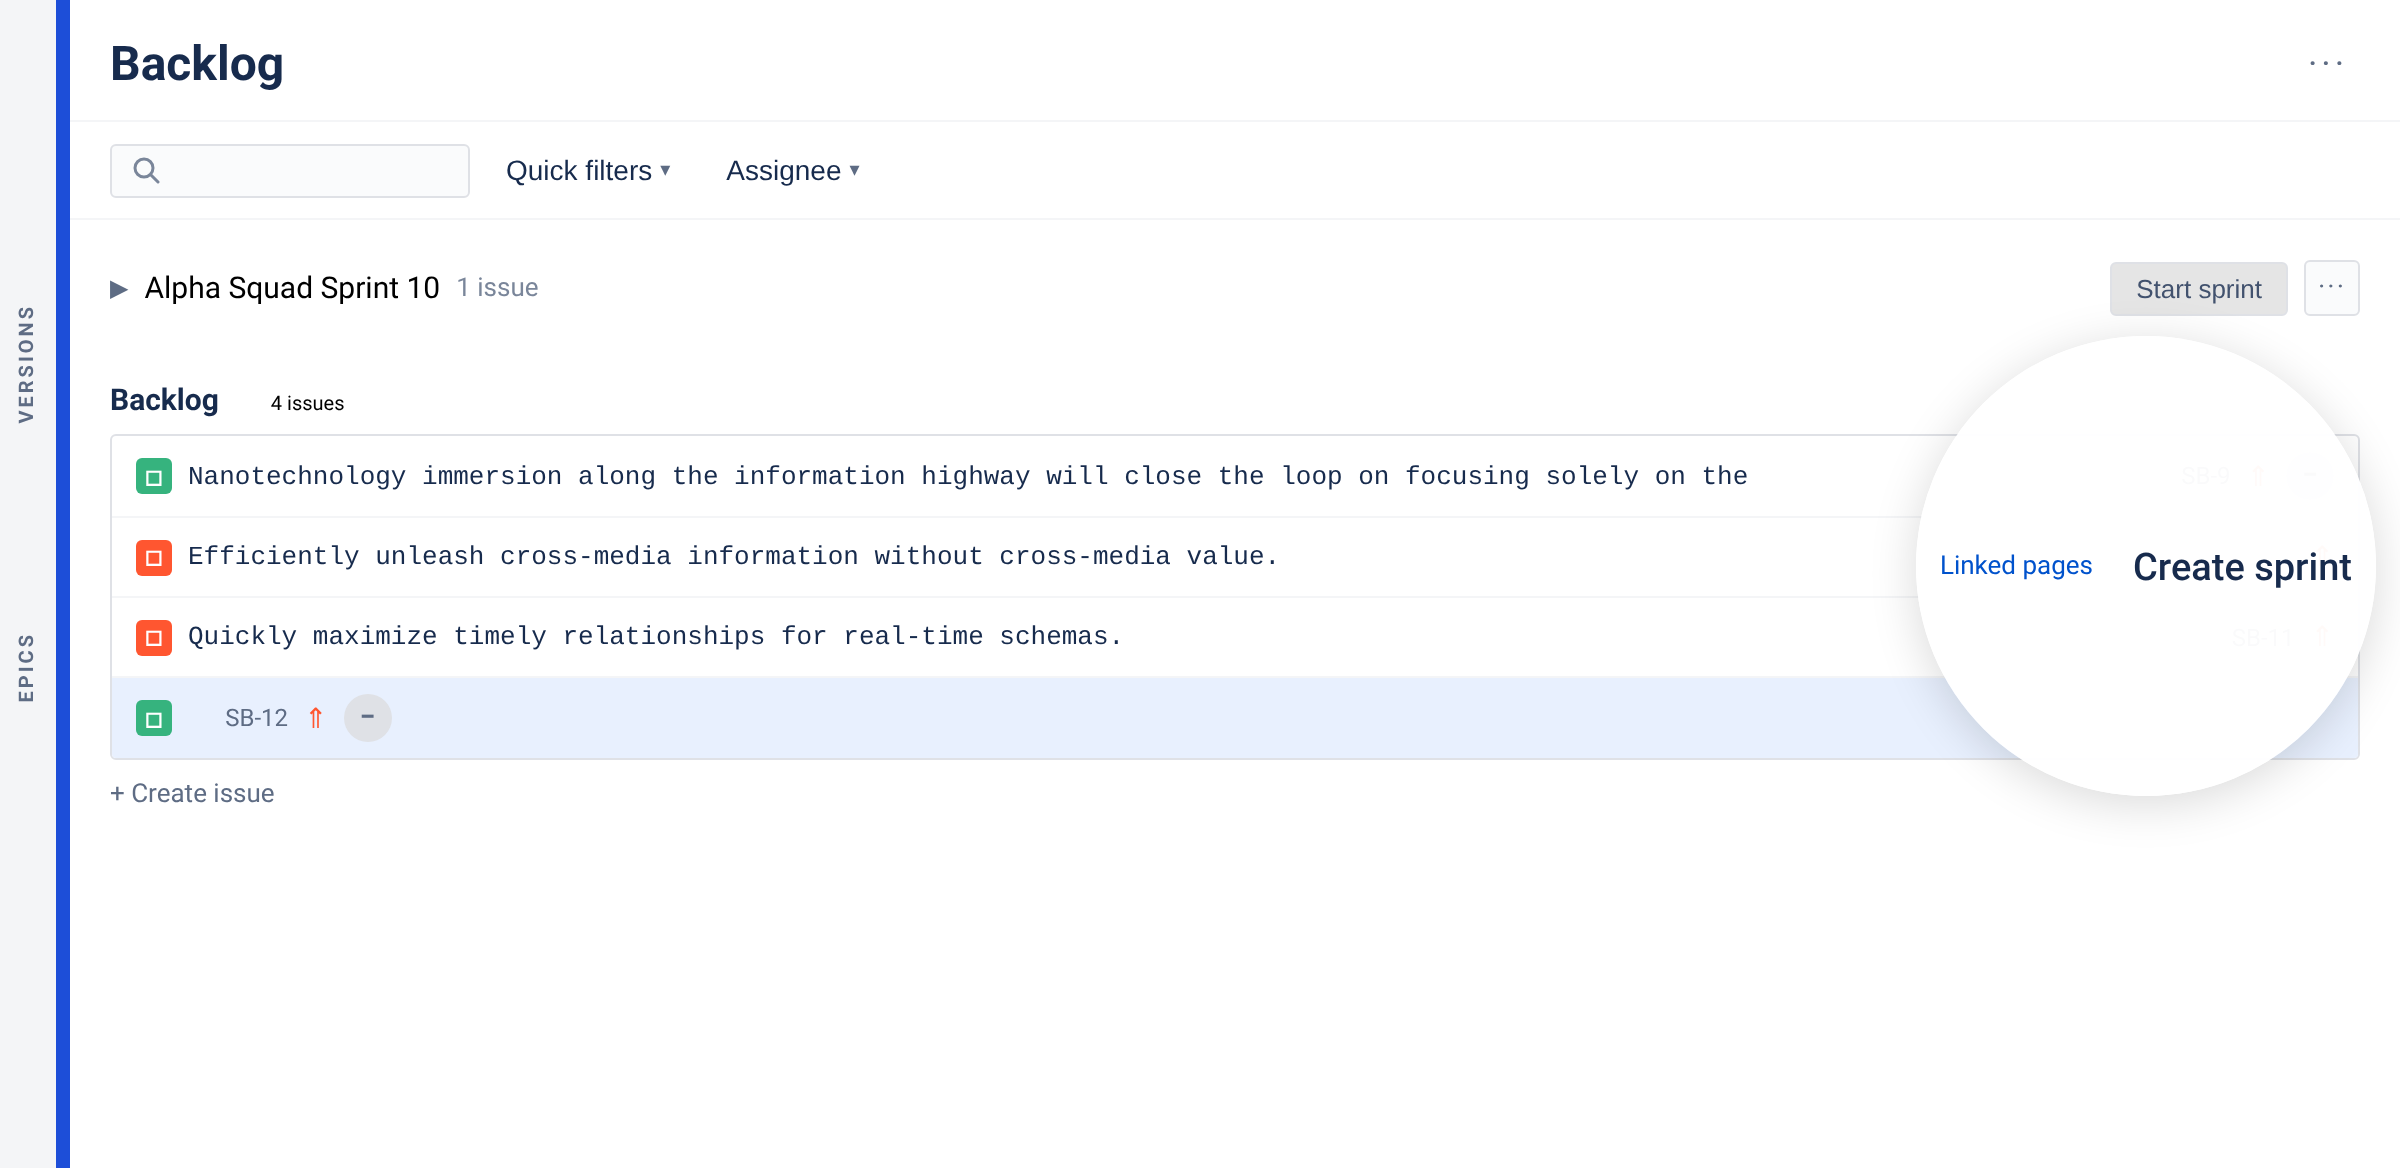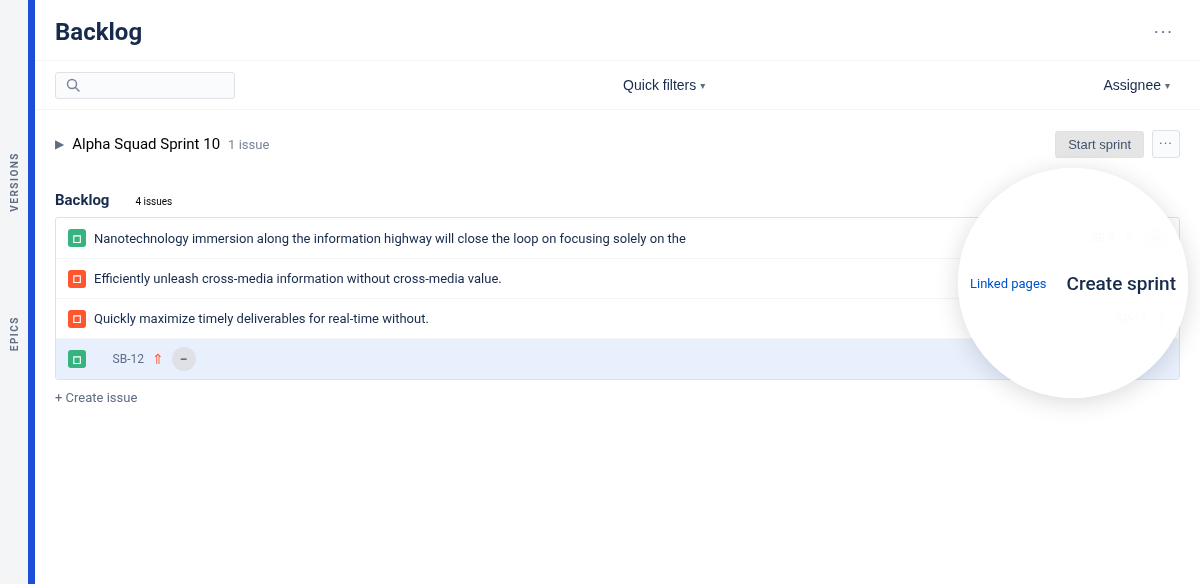--- a/index.html
+++ b/index.html
@@ -79,21 +79,20 @@
       letter-spacing: 2px;
     }
 
     .toolbar {
       display: flex;
       align-items: center;
       padding: 10px 20px;
       gap: 8px;
       background: #fff;
       border-bottom: 1px solid #f4f5f7;
-      justify-content: space-between;
     }
 
     .search-box {
       display: flex;
       align-items: center;
       border: 1px solid #dfe1e6;
       border-radius: 3px;
       background: #fafbfc;
       padding: 5px 10px;
       width: 180px;
@@ -266,20 +265,21 @@
       font-weight: 700;
     }
 
     .issue-summary {
       flex: 1;
       font-size: 13px;
       color: #172b4d;
       white-space: nowrap;
       overflow: hidden;
       text-overflow: ellipsis;
+      font-family: Liberation Mono, monospace;
     }
 
     .issue-id {
       font-size: 12px;
       color: #5e6c84;
       flex-shrink: 0;
       min-width: 50px;
       text-align: right;
     }
 
@@ -428,21 +428,21 @@
           </div>
           <span class="issue-summary">Efficiently unleash cross-media information without cross-media value.</span>
           <span class="issue-id"></span>
           <span class="issue-priority priority-high">⇑</span>
         </div>
 
         <div class="issue-row">
           <div class="issue-type bug">
             <span class="issue-type-icon">◻</span>
           </div>
-          <span class="issue-summary">Quickly maximize timely deliverables for real-time without.</span>
+          <span class="issue-summary">Quickly maximize timely relationships for real-time schemas.</span>
           <span class="issue-id">SB-11</span>
           <span class="issue-priority priority-high">⇑</span>
         </div>
 
         <div class="issue-row highlighted">
           <div class="issue-type story">
             <span class="issue-type-icon">◻</span>
           </div>
           <span class="issue-id">SB-12</span>
           <span class="issue-priority priority-high">⇑</span>

